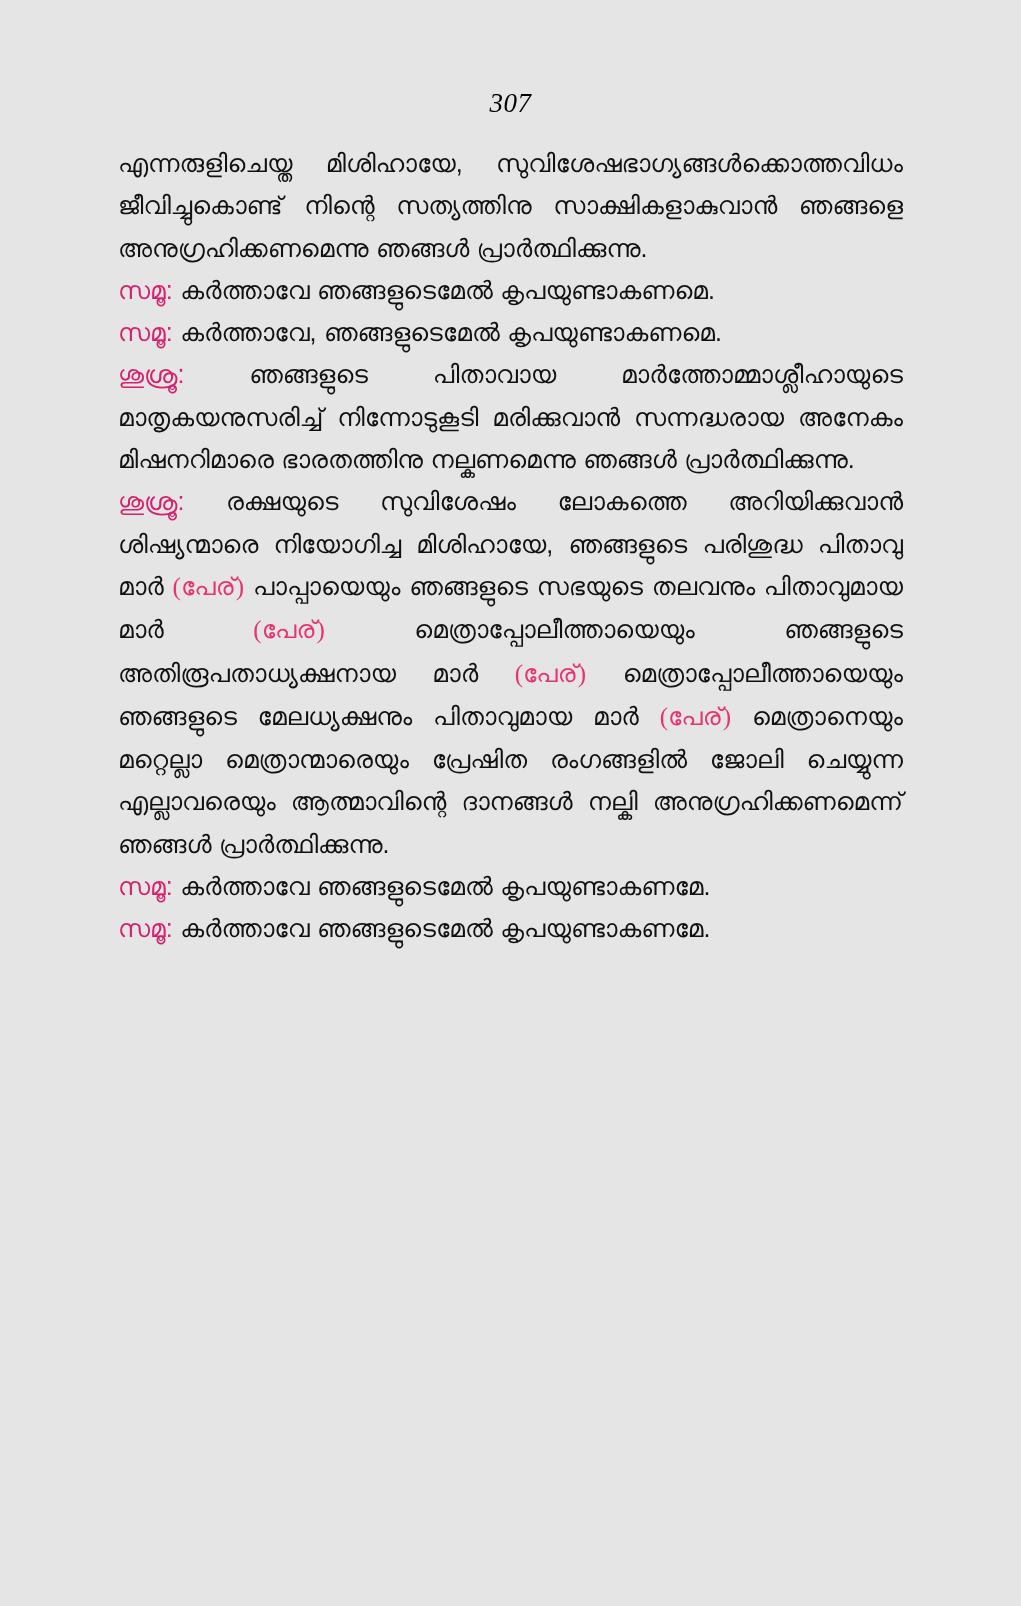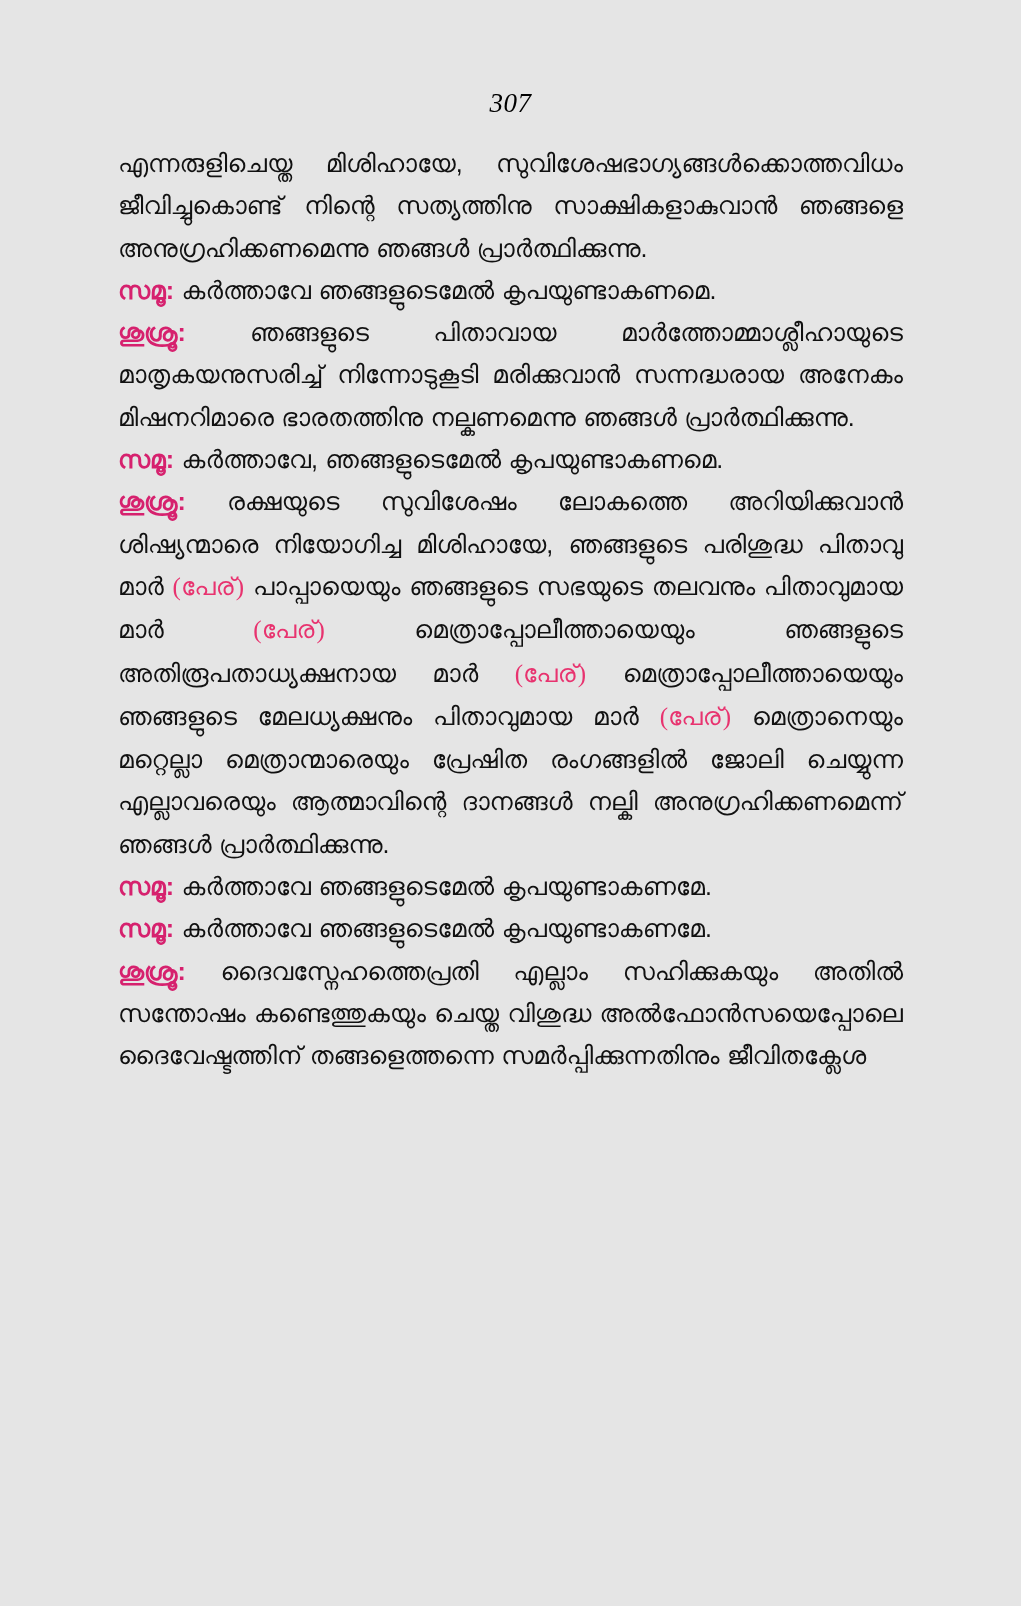--- a/index.html
+++ b/index.html
@@ -42,21 +42,21 @@
     color: #111111;
     text-align: justify;
     text-justify: inter-word;
     word-spacing: 0.5px;
   }
   .para.last-line-left {
     text-align-last: left;
   }
   .rubric {
     color: #d6216e;
-    font-weight: 700;
+    font-weight: 400;
   }
   .ph {
     color: #e8336f;
     font-family: Liberation Serif, serif;
   }
   .seg {
     display: inline;
   }
 </style>
 </head>
@@ -65,27 +65,26 @@
 <div class="page">
 
   <div class="folio">307</div>
 
   <div class="body-col">
 
     <p class="para last-line-left"><span>എന്നരുളിചെയ്ത മിശിഹായേ, സുവിശേഷഭാഗ്യങ്ങൾക്കൊത്തവിധം ജീവിച്ചുകൊണ്ട് നിന്റെ സത്യത്തിനു സാക്ഷികളാകുവാൻ ഞങ്ങളെ അനുഗ്രഹിക്കണമെന്നു ഞങ്ങൾ പ്രാർത്ഥിക്കുന്നു.</span></p>
 
     <p class="para last-line-left"><span class="rubric">സമൂ:</span><span> </span><span>കർത്താവേ ഞങ്ങളുടെമേൽ കൃപയുണ്ടാകണമെ.</span></p>
 
+    <p class="para last-line-left"><span class="rubric">സമൂ:</span><span> </span><span>കർത്താവേ, ഞങ്ങളുടെമേൽ കൃപയുണ്ടാകണമെ.</span></p>
+
     <p class="para last-line-left"><span class="rubric">ശുശ്രൂ:</span><span> </span><span>ഞങ്ങളുടെ പിതാവായ മാർത്തോമ്മാശ്ലീഹായുടെ മാതൃകയനുസരിച്ച് നിന്നോടുകൂടി മരിക്കുവാൻ സന്നദ്ധരായ അനേകം മിഷനറിമാരെ ഭാരതത്തിനു നല്കണമെന്നു ഞങ്ങൾ പ്രാർത്ഥിക്കുന്നു.</span></p>
-
-    <p class="para last-line-left"><span class="rubric">സമൂ:</span><span> </span><span>കർത്താവേ, ഞങ്ങളുടെമേൽ കൃപയുണ്ടാകണമെ.</span></p>
 
     <p class="para last-line-left"><span class="rubric">ശുശ്രൂ:</span><span> </span><span class="seg">രക്ഷയുടെ സുവിശേഷം ലോകത്തെ അറിയിക്കുവാൻ ശിഷ്യന്മാരെ നിയോഗിച്ച മിശിഹായേ, ഞങ്ങളുടെ പരിശുദ്ധ പിതാവു മാർ </span><span class="ph">(പേര്)</span><span class="seg"> പാപ്പായെയും ഞങ്ങളുടെ  സഭയുടെ തലവനും പിതാവുമായ മാർ </span><span class="ph">(പേര്)</span><span class="seg"> മെത്രാപ്പോലീത്തായെയും ഞങ്ങളുടെ അതിരൂപതാധ്യക്ഷനായ മാർ </span><span class="ph">(പേര്)</span><span class="seg"> മെത്രാപ്പോലീത്തായെയും ഞങ്ങളുടെ മേലധ്യക്ഷനും പിതാവുമായ മാർ </span><span class="ph">(പേര്)</span><span class="seg"> മെത്രാനെയും മറ്റെല്ലാ മെത്രാന്മാരെയും പ്രേഷിത രംഗങ്ങളിൽ ജോലി ചെയ്യുന്ന എല്ലാവരെയും ആത്മാവിന്റെ ദാനങ്ങൾ നല്കി അനുഗ്രഹിക്കണമെന്ന് ഞങ്ങൾ പ്രാർത്ഥിക്കുന്നു.</span></p>
 
     <p class="para last-line-left"><span class="rubric">സമൂ:</span><span> </span><span>കർത്താവേ ഞങ്ങളുടെമേൽ  കൃപയുണ്ടാകണമേ.</span></p>
 
 
     <p class="para last-line-left"><span class="rubric">സമൂ:</span><span> </span><span>കർത്താവേ ഞങ്ങളുടെമേൽ കൃപയുണ്ടാകണമേ.</span></p>
 
-    <p class="para"><span class="rubric">ശുശ്രൂ:</span><span> </span><span>ദൈവസ്നേഹത്തെപ്രതി എല്ലാം സഹിക്കുകയും അതിൽ സന്തോഷം കണ്ടെത്തുകയും ചെയ്ത വിശുദ്ധ അൽഫോൻസയെപ്പോലെ ദൈവേഷ്ടത്തിന് തങ്ങളെത്തന്നെ സമർപ്പിക്കുന്നതിനും ജീവിതക്ലേശ</span></p>
 
   </div>
 </div>
 
 </body></html>

